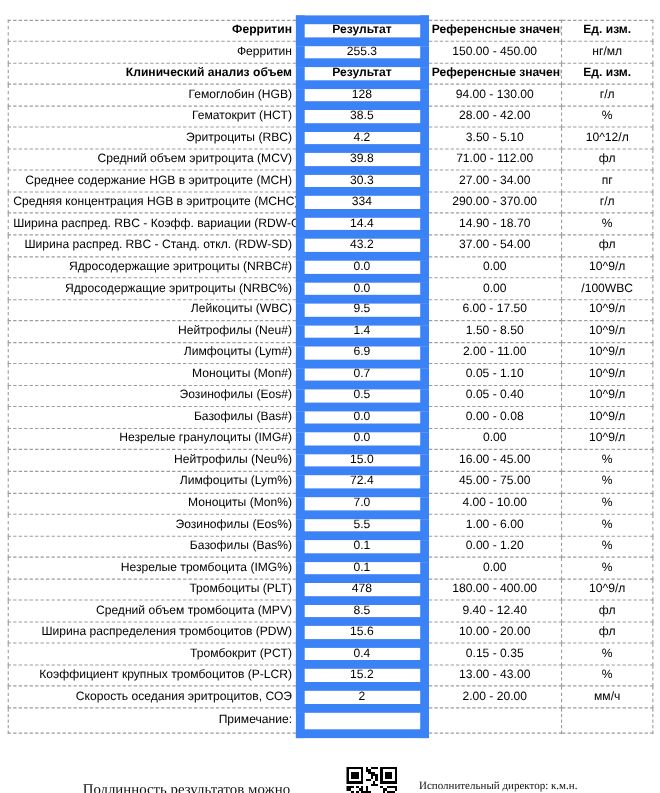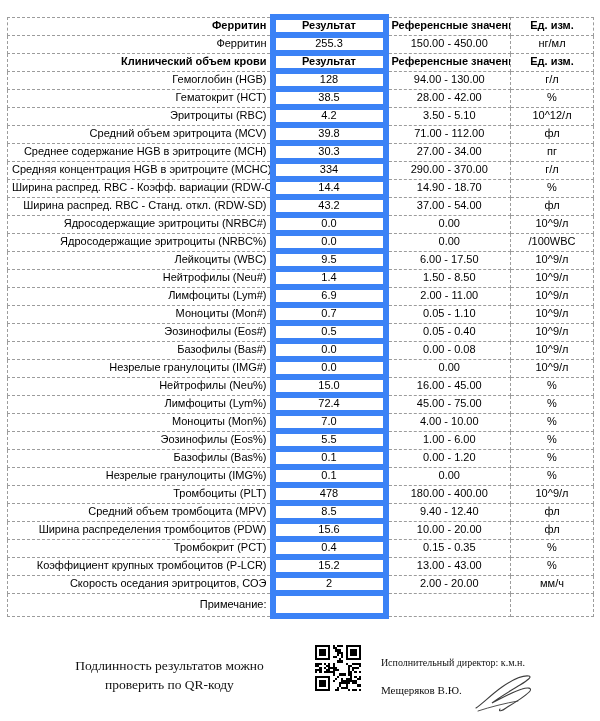--- a/index.html
+++ b/index.html
@@ -32,21 +32,21 @@
     line-height: 1.05;
     overflow: hidden;
     white-space: nowrap;
   }
   .results .name-cell {
     text-align: right;
     padding-left: 4px;
   }
   .results tr.section-header-row th { font-weight: bold; }
   .results .result-cell {
-    border: 6px solid #3b82f6;
+    border: 8px solid #3b82f6;
   }
   .results tr.note-row td { height: 23px; }
   .footer {
     display: flex;
     align-items: flex-start;
     margin-top: 26px;
     font-family: "Liberation Serif", serif;
     font-size: 13.5px;
     color: #111;
   }
@@ -94,21 +94,21 @@
         <th class="ref-cell">Референсные значения</th>
         <th class="unit-cell">Ед. изм.</th>
       </tr>
       <tr>
         <td class="name-cell">Ферритин</td>
         <td class="result-cell">255.3</td>
         <td class="ref-cell">150.00 - 450.00</td>
         <td class="unit-cell">нг/мл</td>
       </tr>
       <tr class="section-header-row">
-        <th class="name-cell">Клинический объем крови</th>
+        <th class="name-cell">Клинический анализ объем</th>
         <th class="result-cell">Результат</th>
         <th class="ref-cell">Референсные значения</th>
         <th class="unit-cell">Ед. изм.</th>
       </tr>
       <tr>
         <td class="name-cell">Гемоглобин (HGB)</td>
         <td class="result-cell">128</td>
         <td class="ref-cell">94.00 - 130.00</td>
         <td class="unit-cell">г/л</td>
       </tr>
@@ -232,21 +232,21 @@
         <td class="ref-cell">1.00 - 6.00</td>
         <td class="unit-cell">%</td>
       </tr>
       <tr>
         <td class="name-cell">Базофилы (Bas%)</td>
         <td class="result-cell">0.1</td>
         <td class="ref-cell">0.00 - 1.20</td>
         <td class="unit-cell">%</td>
       </tr>
       <tr>
-        <td class="name-cell">Незрелые гранулоциты (IMG%)</td>
+        <td class="name-cell">Незрелые тромбоцита (IMG%)</td>
         <td class="result-cell">0.1</td>
         <td class="ref-cell">0.00</td>
         <td class="unit-cell">%</td>
       </tr>
       <tr>
         <td class="name-cell">Тромбоциты (PLT)</td>
         <td class="result-cell">478</td>
         <td class="ref-cell">180.00 - 400.00</td>
         <td class="unit-cell">10^9/л</td>
       </tr>

